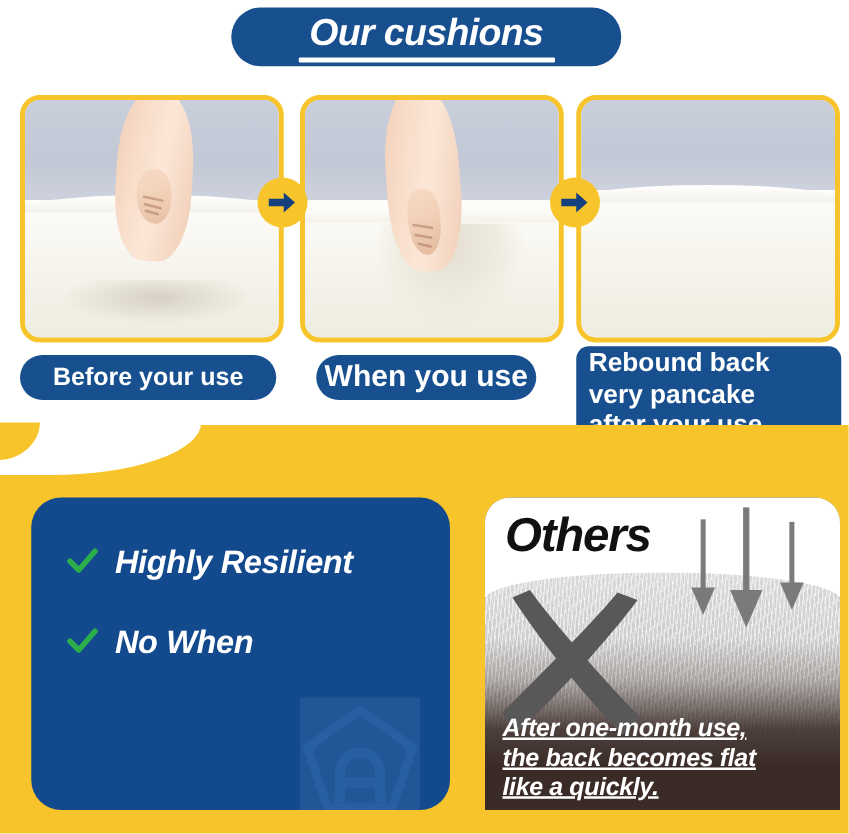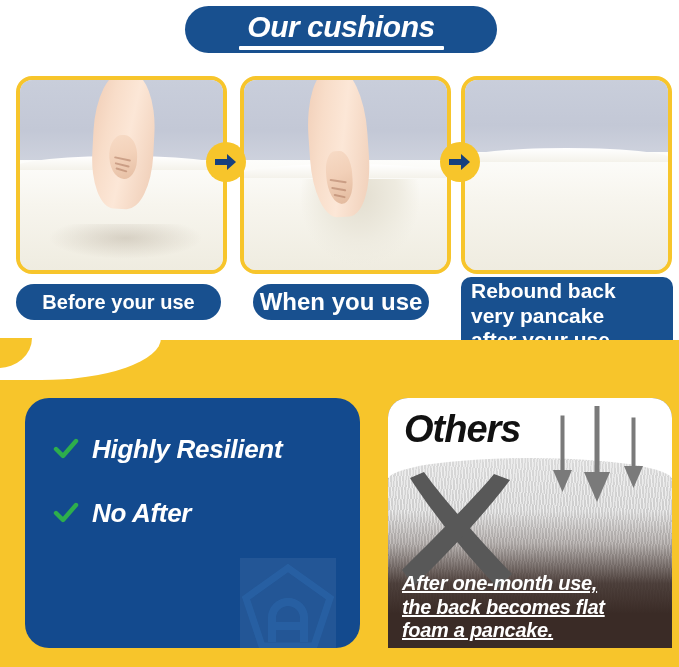--- a/index.html
+++ b/index.html
@@ -258,21 +258,21 @@
           </svg>
         </span>
         <span class="feature-text">Highly Resilient</span>
       </div>
       <div class="feature-row">
         <span class="check-ico">
           <svg width="26" height="26" viewBox="0 0 26 26" aria-hidden="true">
             <path d="M3 13 L10 20 L23 5" fill="none" stroke="#2DAE4C" stroke-width="4.4" stroke-linecap="round" stroke-linejoin="round"></path>
           </svg>
         </span>
-        <span class="feature-text">No After</span>
+        <span class="feature-text">No When</span>
       </div>
     </div>
   </div>
 
   <div class="others-card">
     <div class="others-sky"></div>
     <div class="fiber"></div>
 
     <div class="others-title">Others</div>
 
@@ -294,17 +294,17 @@
         <g fill="#585858">
           <path d="M16 8 C30 30, 60 72, 104 118 L118 104 C78 62, 44 22, 30 2 Z"></path>
           <path d="M116 10 C100 32, 64 74, 20 116 L8 100 C48 60, 84 24, 100 4 Z"></path>
         </g>
       </svg>
     </div>
 
     <div class="others-caption">
       <span>After one-month use,</span>
       <span>the back becomes flat</span>
-      <span>foam a pancake.</span>
+      <span>like a quickly.</span>
     </div>
   </div>
 
 </div>
 
 </body></html>

